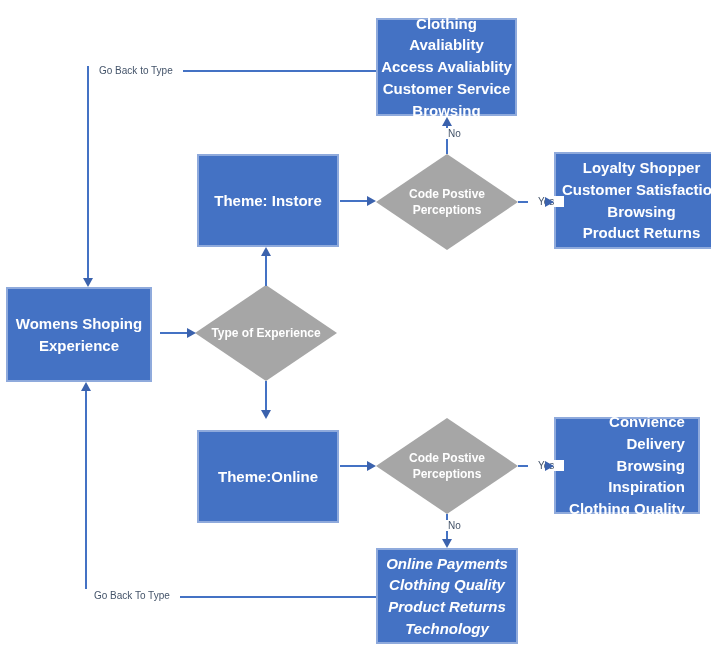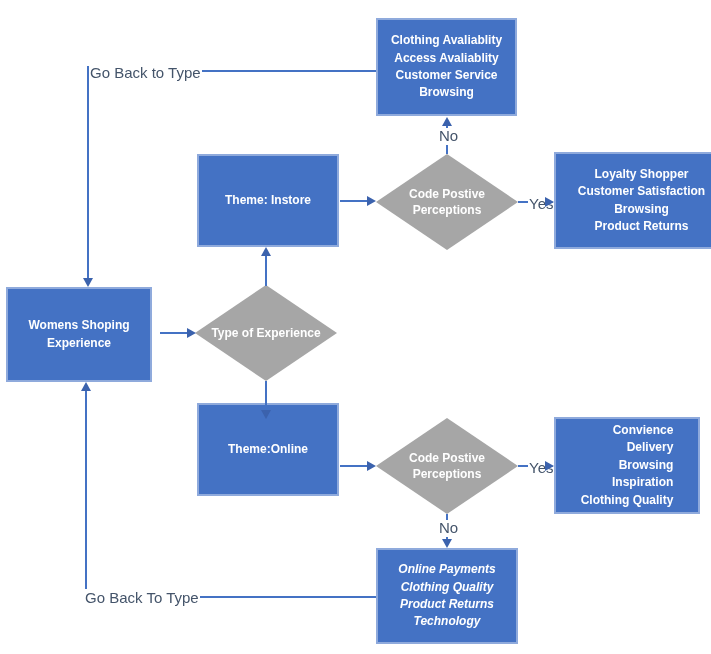--- a/index.html
+++ b/index.html
@@ -4,40 +4,40 @@
 <style>
   html,body { margin:0; padding:0; background:#fff; }
   .canvas {
     position:relative; width:711px; height:654px; background:#ffffff;
     font-family:"Liberation Sans", sans-serif; overflow:hidden;
   }
   .box {
     position:absolute; box-sizing:border-box;
     background:#4472C4; border:2px solid #8FAADC;
     display:flex; align-items:center; justify-content:center;
-    color:#ffffff; font-weight:bold; font-size:12px; line-height:1.45;
+    color:#ffffff; font-weight:bold; font-size:15px; line-height:1.45;
     text-align:center; white-space:pre-line;
   }
   .diamond {
     position:absolute; box-sizing:border-box;
     background:#A6A6A6;
     clip-path:polygon(50% 0, 100% 50%, 50% 100%, 0 50%);
     display:flex; align-items:center; justify-content:center;
     color:#ffffff; font-weight:bold; font-size:12px; line-height:1.35;
     text-align:center; white-space:pre-line;
   }
   .hline { position:absolute; height:2px; background:#4472C4; }
   .vline { position:absolute; width:2px; background:#4472C4; }
   .arr { position:absolute; width:0; height:0; }
   .arr.right { border-top:5px solid transparent; border-bottom:5px solid transparent; border-left:9px solid #3B62AD; }
   .arr.up    { border-left:5px solid transparent; border-right:5px solid transparent; border-bottom:9px solid #3B62AD; }
   .arr.down  { border-left:5px solid transparent; border-right:5px solid transparent; border-top:9px solid #3B62AD; }
   .lbl {
-    position:absolute; color:#44546A; font-size:15px; line-height:1.1;
-    background:#ffffff; padding:0 1px; white-space:nowrap;
+    position:absolute; color:#44546A; font-size:10px; line-height:1.1;
+    background:#ffffff; padding:0 10px; white-space:nowrap;
   }
 </style>
 </head>
 <body>
 
 <div class="canvas">
 
   <div class="box" style="left:376px; top:18px;  width:141px; height:98px;">Clothing Avaliablity
 Access Avaliablity
 Customer Service
@@ -46,21 +46,21 @@
   <div class="box" style="left:197px; top:154px; width:142px; height:93px;">Theme: Instore</div>
 
   <div class="box" style="left:554px; top:152px; width:175px; height:97px;">Loyalty Shopper
 Customer Satisfaction
 Browsing
 Product Returns</div>
 
   <div class="box" style="left:6px;  top:287px; width:146px; height:95px;">Womens Shoping
 Experience</div>
 
-  <div class="box" style="left:197px; top:403px; width:142px; height:93px;">Theme:Online</div>
+  <div class="box" style="left:197px; top:430px; width:142px; height:93px;">Theme:Online</div>
 
   <div class="box" style="left:554px; top:417px; width:146px; height:97px;text-align:right;">Convience
 Delivery
 Browsing
 Inspiration
 Clothing Quality</div>
 
   <div class="box" style="left:376px; top:548px; width:142px; height:96px;font-style:italic;">Online Payments
 Clothing Quality
 Product Returns

